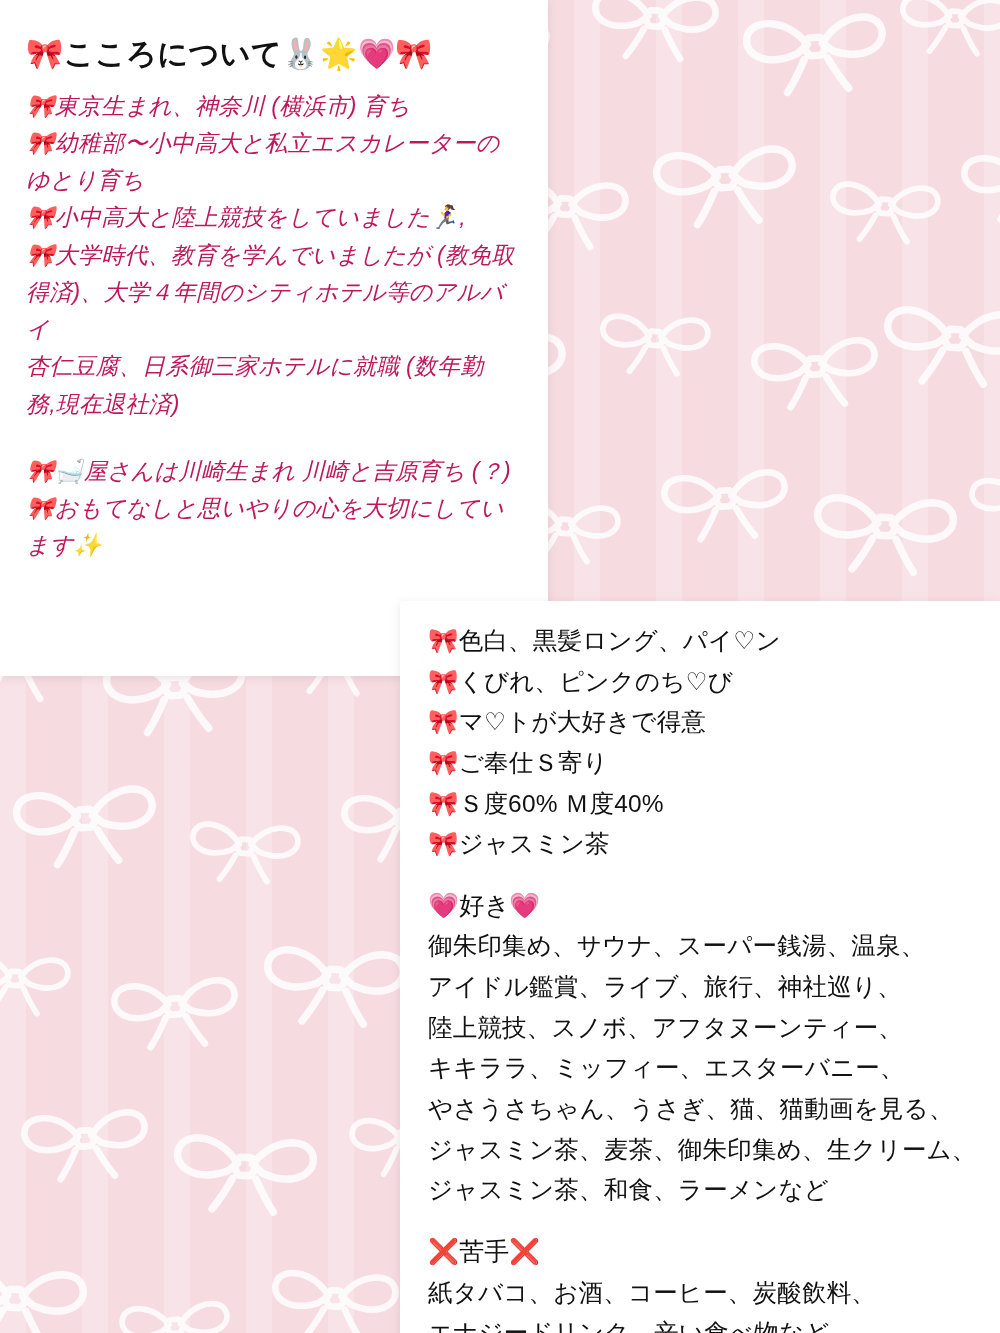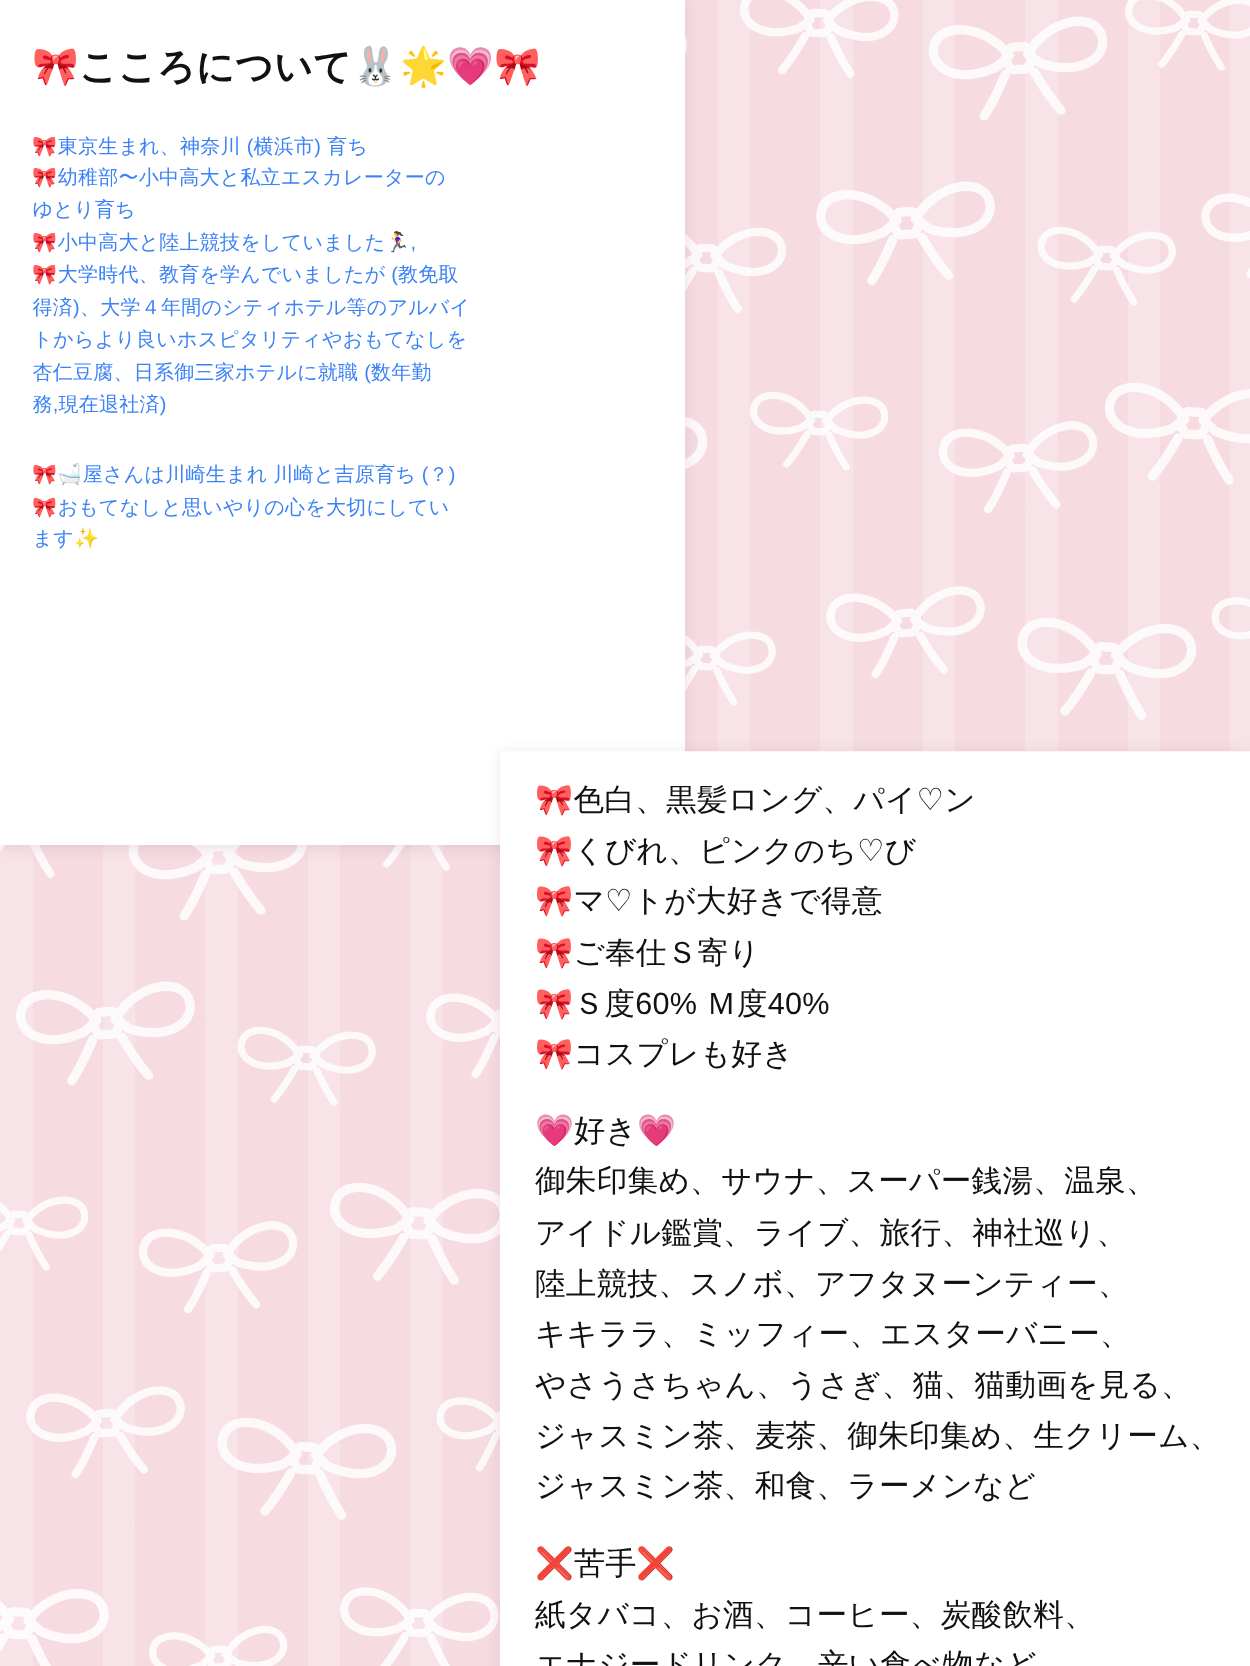--- a/index.html
+++ b/index.html
@@ -67,30 +67,31 @@
     height: 848px;
     padding: 20px 23px 20px 28px;
     border-radius: 4px 0 0 0;
   }
 
   .heading {
     font-size: 30px;
     line-height: 1.35;
     color: #111;
     font-weight: 600;
-    margin: 0 0 30px 0;
+    margin: 0 0 13px 0;
     letter-spacing: 0.5px;
   }
   .line {
-    font-size: 16px;
+    font-size: 23px;
     line-height: 1.62;
-    color: #3b82f6;
+    color: #be185d;
     margin: 0;
     letter-spacing: 0.2px;
     word-break: break-all;
+    font-style: italic;
   }
   .gap { height: 30px; }
   .gap-sm { height: 22px; }
   .section-title {
     font-size: 25px;
     line-height: 1.5;
     color: #111;
     margin: 0 0 2px 0;
     font-weight: 500;
   }
@@ -806,38 +807,37 @@
 
 <div class="card" id="card-top">
   <h1 class="heading">🎀こころについて🐰🌟💗🎀</h1>
 
   <p class="line">🎀東京生まれ、神奈川 (横浜市) 育ち</p>
   <p class="line">🎀幼稚部〜小中高大と私立エスカレーターの</p>
   <p class="line">ゆとり育ち</p>
   <p class="line">🎀小中高大と陸上競技をしていました🏃‍♀️,</p>
   <p class="line">🎀大学時代、教育を学んでいましたが (教免取</p>
   <p class="line">得済)、大学４年間のシティホテル等のアルバイ</p>
-  <p class="line">トからより良いホスピタリティやおもてなしを</p>
   <p class="line">杏仁豆腐、日系御三家ホテルに就職 (数年勤</p>
   <p class="line">務,現在退社済)</p>
 
   <div class="gap"></div>
 
   <p class="line">🎀🛁屋さんは川崎生まれ 川崎と吉原育ち (？)</p>
   <p class="line">🎀おもてなしと思いやりの心を大切にしてい</p>
   <p class="line">ます✨</p>
 </div>
 
 <div class="card" id="card-bottom">
   <p class="list-line">🎀色白、黒髪ロング、パイ♡ン</p>
   <p class="list-line">🎀くびれ、ピンクのち♡び</p>
   <p class="list-line">🎀マ♡トが大好きで得意</p>
   <p class="list-line">🎀ご奉仕Ｓ寄り</p>
   <p class="list-line">🎀Ｓ度60% Ｍ度40%</p>
-  <p class="list-line">🎀コスプレも好き</p>
+  <p class="list-line">🎀ジャスミン茶</p>
 
   <div class="gap-sm"></div>
 
   <p class="section-title">💗好き💗</p>
   <p class="list-line">御朱印集め、サウナ、スーパー銭湯、温泉、</p>
   <p class="list-line">アイドル鑑賞、ライブ、旅行、神社巡り、</p>
   <p class="list-line">陸上競技、スノボ、アフタヌーンティー、</p>
   <p class="list-line">キキララ、ミッフィー、エスターバニー、</p>
   <p class="list-line">やさうさちゃん、うさぎ、猫、猫動画を見る、</p>
   <p class="list-line">ジャスミン茶、麦茶、御朱印集め、生クリーム、</p>

